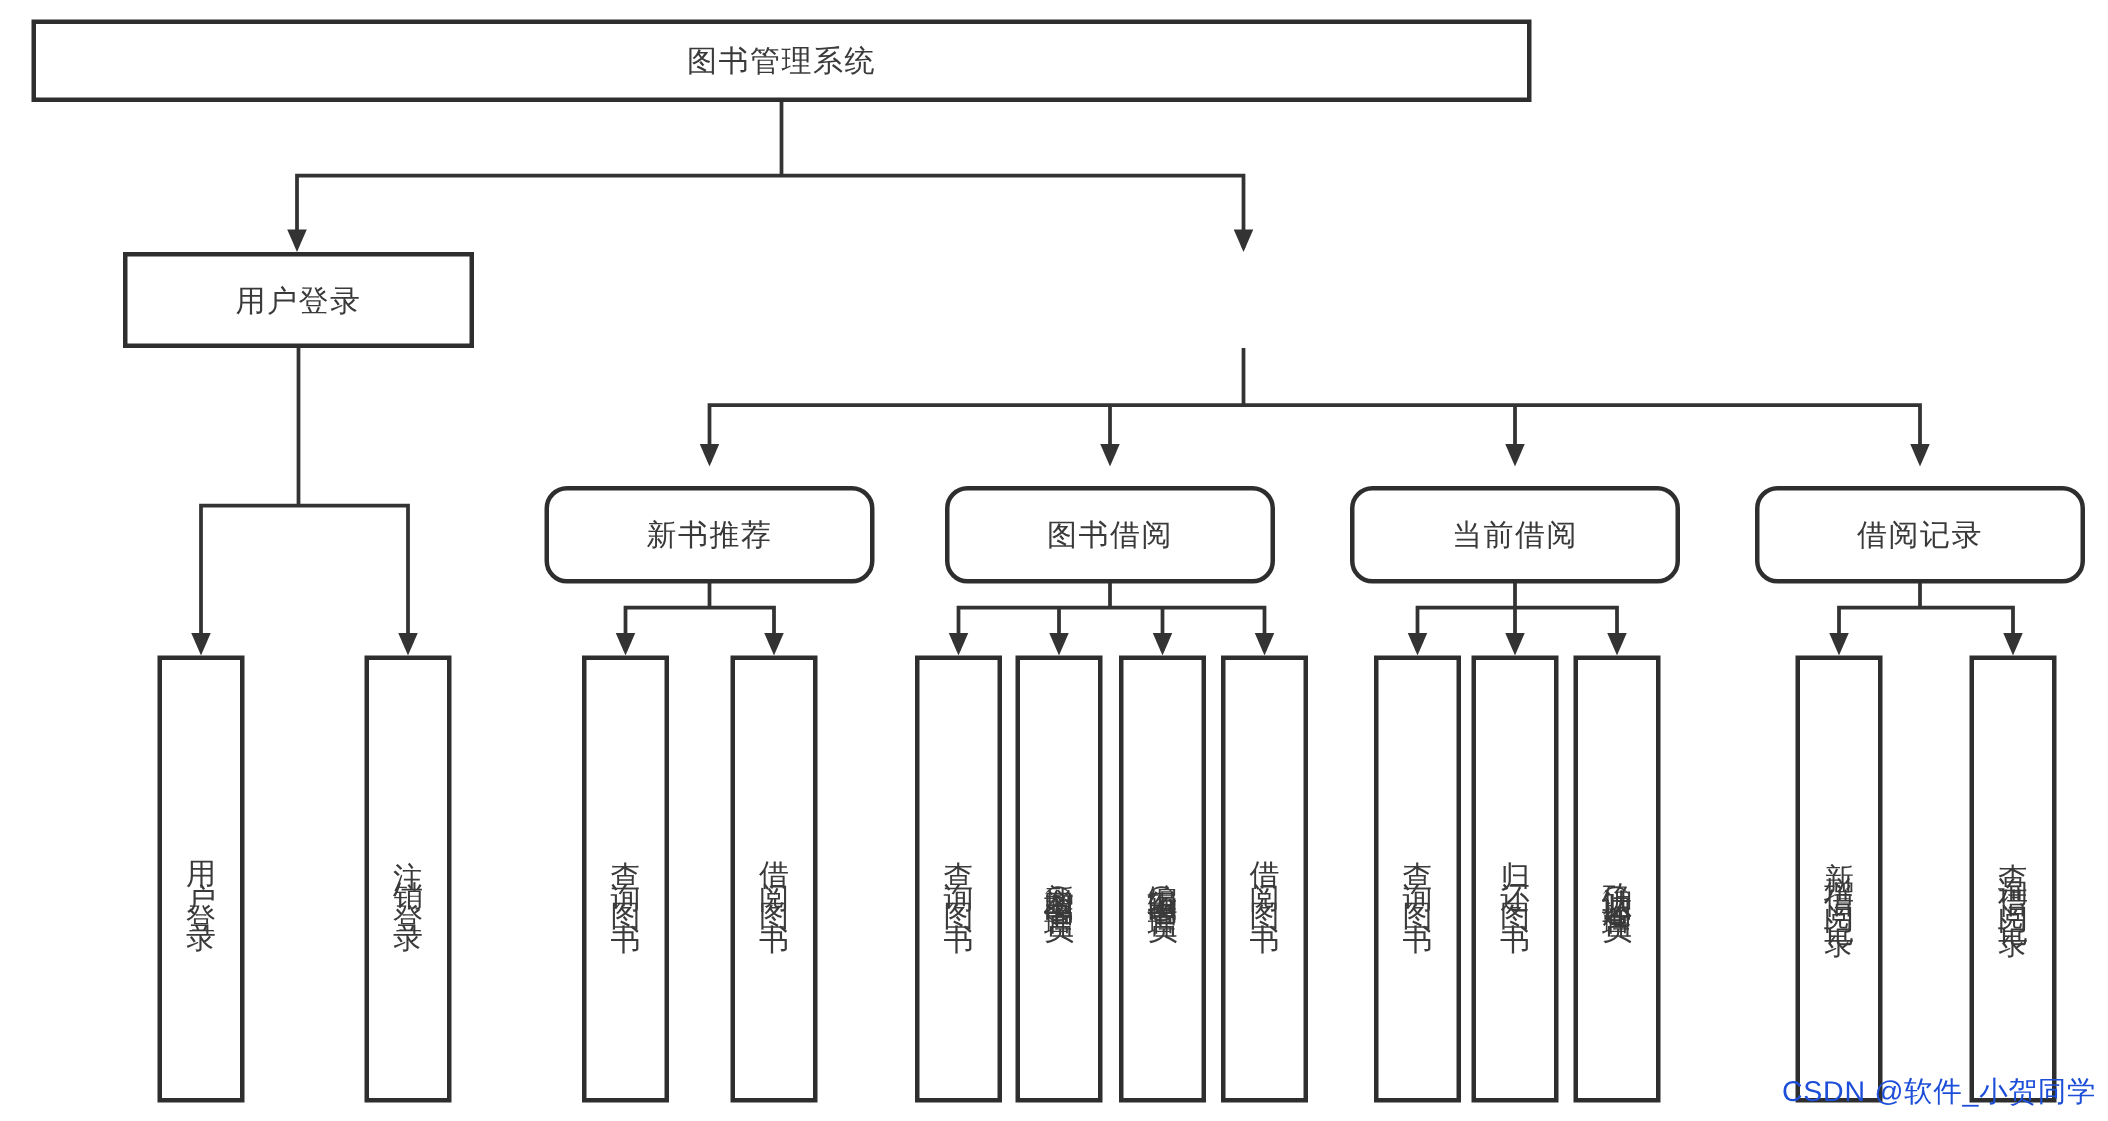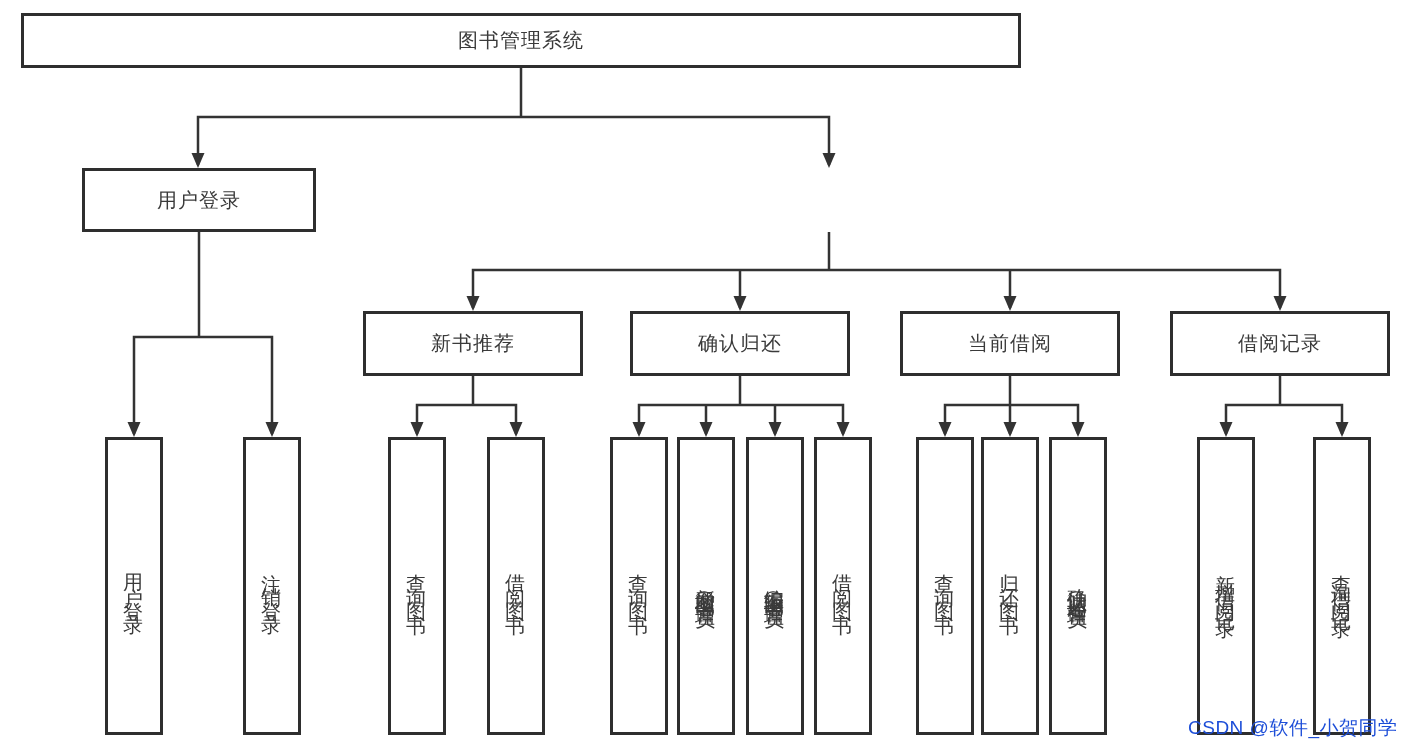--- a/index.html
+++ b/index.html
@@ -40,23 +40,24 @@
     top: 13px;
     width: 1000px;
     height: 55px;
   }
   .node.lvl2 {
     top: 168px;
     width: 234px;
     height: 64px;
   }
   .node.lvl3 {
-    top: 311px;
+    top: 324px;
     width: 220px;
     height: 65px;
+    border-radius: 15px;
   }
   .node.leaf {
     top: 437px;
     width: 58px;
     height: 298px;
   }
   .leaf .vtext {
     writing-mode: vertical-lr;
     text-orientation: mixed;
     font-size: 20px;
@@ -117,21 +118,21 @@
   </div>
 
   <div class="node lvl2" style="left:82px">
     <span>用户登录</span>
   </div>
 
   <div class="node lvl3" style="left:363px">
     <span>新书推荐</span>
   </div>
   <div class="node lvl3" style="left:630px">
-    <span>确认归还</span>
+    <span>图书借阅</span>
   </div>
   <div class="node lvl3" style="left:1170px">
     <span>借阅记录</span>
   </div>
   <div class="node lvl3" style="left:900px">
     <span>当前借阅</span>
   </div>
 
   <div class="node leaf" style="left:105px">
     <span class="vtext len4">用户登录</span>

